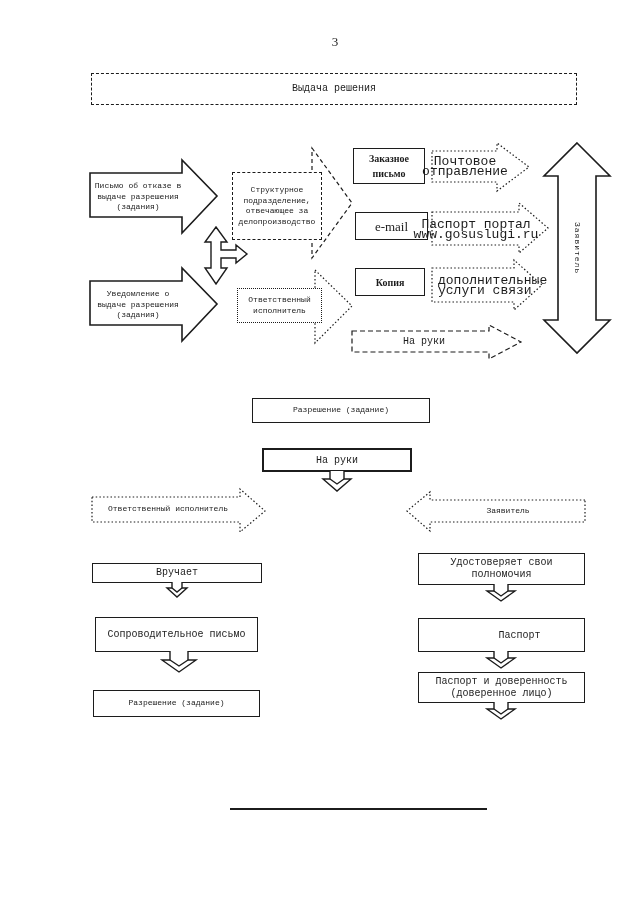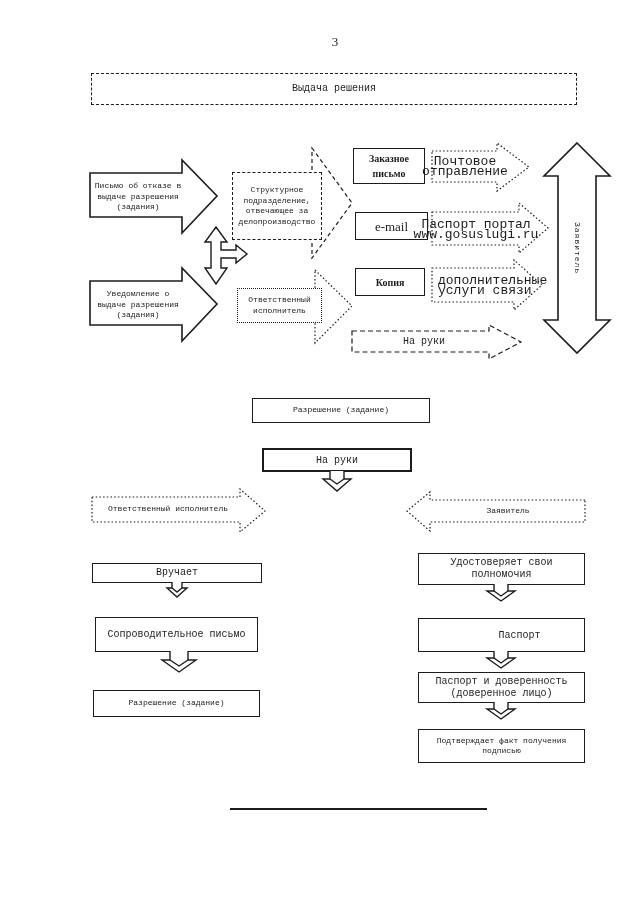--- a/index.html
+++ b/index.html
@@ -132,24 +132,20 @@
     <span>Удостоверяет свои
 полномочия</span>
   </div>
   <div class="box mono10" style="left:418px; top:618px; width:167px; height:34px;padding-left:36px;">
     <span>Паспорт</span>
   </div>
   <div class="box mono9" style="left:418px; top:672px; width:167px; height:31px;">
     <span>Паспорт и доверенность
 (доверенное лицо)</span>
   </div>
-  <div class="box mono8" style="left:418px; top:729px; width:167px; height:34px;">
-    <span>Подтверждает факт получения
-подписью</span>
-  </div>
 
   <svg class="layer z3" width="640" height="905" viewBox="0 0 640 905">
     <g fill="#ffffff" stroke="#1c1c1c" stroke-width="1.4" stroke-linejoin="miter">
       <path d="M330,471 V479 H323 L337,491 L351,479 H344 V471"></path>
       <path fill="none" d="M330,479 L337,484 L344,479"></path>
       <path d="M172,582 V588 H167 L177,597 L187,588 H182 V582"></path>
       <path fill="none" d="M172,588 L177,592 L182,588"></path>
       <path d="M170,651 V660 H162 L179,672 L196,660 H188 V651"></path>
       <path fill="none" d="M170,660 L179,666 L188,660"></path>
       <path d="M494,584 V591 H487 L501,601 L515,591 H508 V584"></path>

